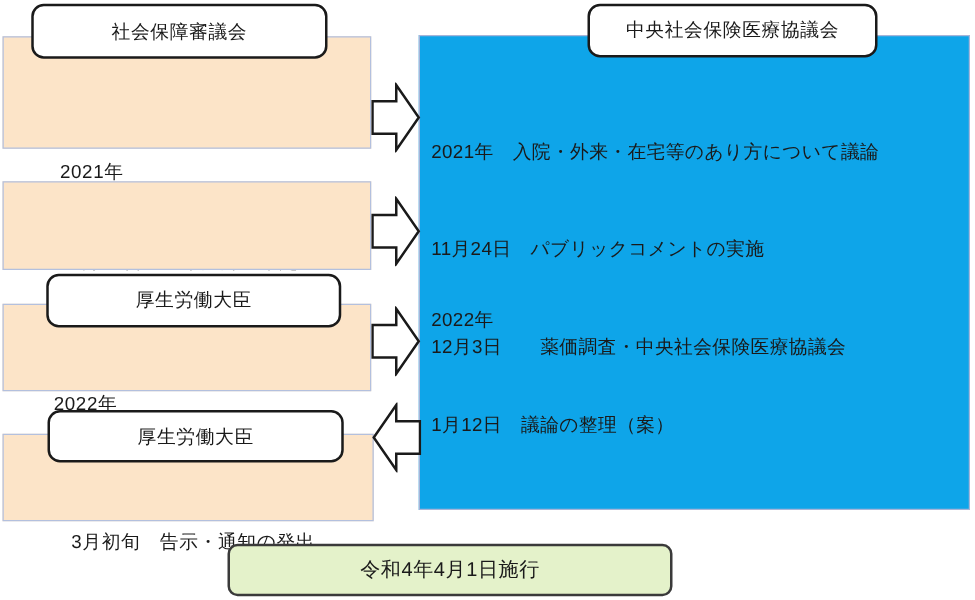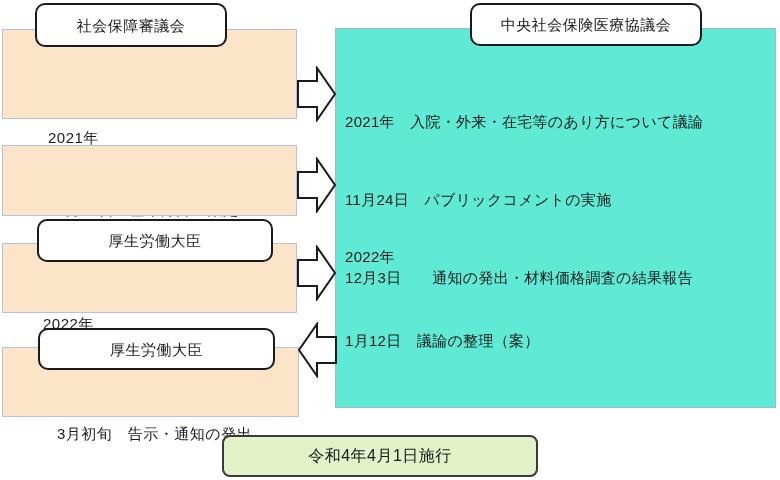--- a/index.html
+++ b/index.html
@@ -39,21 +39,21 @@
     font-size:15px;
     line-height:19px;
     text-align:center;
     z-index:3;
     letter-spacing:0.5px;
   }
   
   #right-panel{
     position:absolute;
     left:335px;top:28px;width:441px;height:380px;
-    background:#5eead4;
+    background:#0ea5e9;
     border:1.5px solid #a6b4d8;
     box-sizing:border-box;
     z-index:1;
   }
   .panel-group{
     position:absolute;
     left:9px;
     font-size:15px;
     line-height:26px;
     white-space:pre;
@@ -61,62 +61,61 @@
   }
   
   .flow-arrow{
     position:absolute;
     width:40px;height:56px;
     z-index:2;
   }
   
   #footer-box{
     position:absolute;
-    left:182px;top:435px;width:316px;height:42px;
+    left:182px;top:435px;width:356px;height:42px;
     background:#e4f2ca;
     border:2px solid #3a3a3a;
     border-radius:8px;
     box-sizing:border-box;
     display:flex;align-items:center;justify-content:center;
     font-size:16px;
     letter-spacing:0.5px;
-    margin-left:40px;
   }
 </style>
 </head>
 <body>
 
 <div id="stage">
 
   <div id="right-panel">
     <div class="panel-group" style="top:28px;">
       <div>2021年　入院・外来・在宅等のあり方について議論</div>
       <div>11月24日　パブリックコメントの実施</div>
-      <div>12月3日　　通知の発出・材料価格調査の結果報告</div>
+      <div>12月3日　　薬価調査・中央社会保険医療協議会</div>
     </div>
     <div class="panel-group" style="top:158px;line-height:28px;">
       <div>2022年</div>
       <div>1月12日　議論の整理（案）</div>
     </div>
     <div class="panel-group" style="top:262px;">
       
     </div>
   </div>
 
   <div class="head-box" style="left:470px;top:3px;width:232px;height:43px;">
     <div>中央社会保険医療協議会</div>
   </div>
 
   <div class="step-box" style="left:2px;top:29px;width:295px;height:90px;">
     <div class="step-body" style="left:45px;top:48px;">
       <div>2021年</div>
       <div>12月10日　基本方針の策定</div>
     </div>
   </div>
-  <div class="head-box" style="left:35px;top:3px;width:192px;height:44px;">
+  <div class="head-box" style="left:25px;top:3px;width:237px;height:44px;">
     <div>社会保障審議会</div>
   </div>
 
   <div class="step-box" style="left:2px;top:145px;width:295px;height:71px;">
     <div class="step-body" style="left:56px;top:38px;">
       <div>12月22日　改定率の決定</div>
     </div>
   </div>
 
   <div class="step-box" style="left:2px;top:243px;width:295px;height:70px;">

